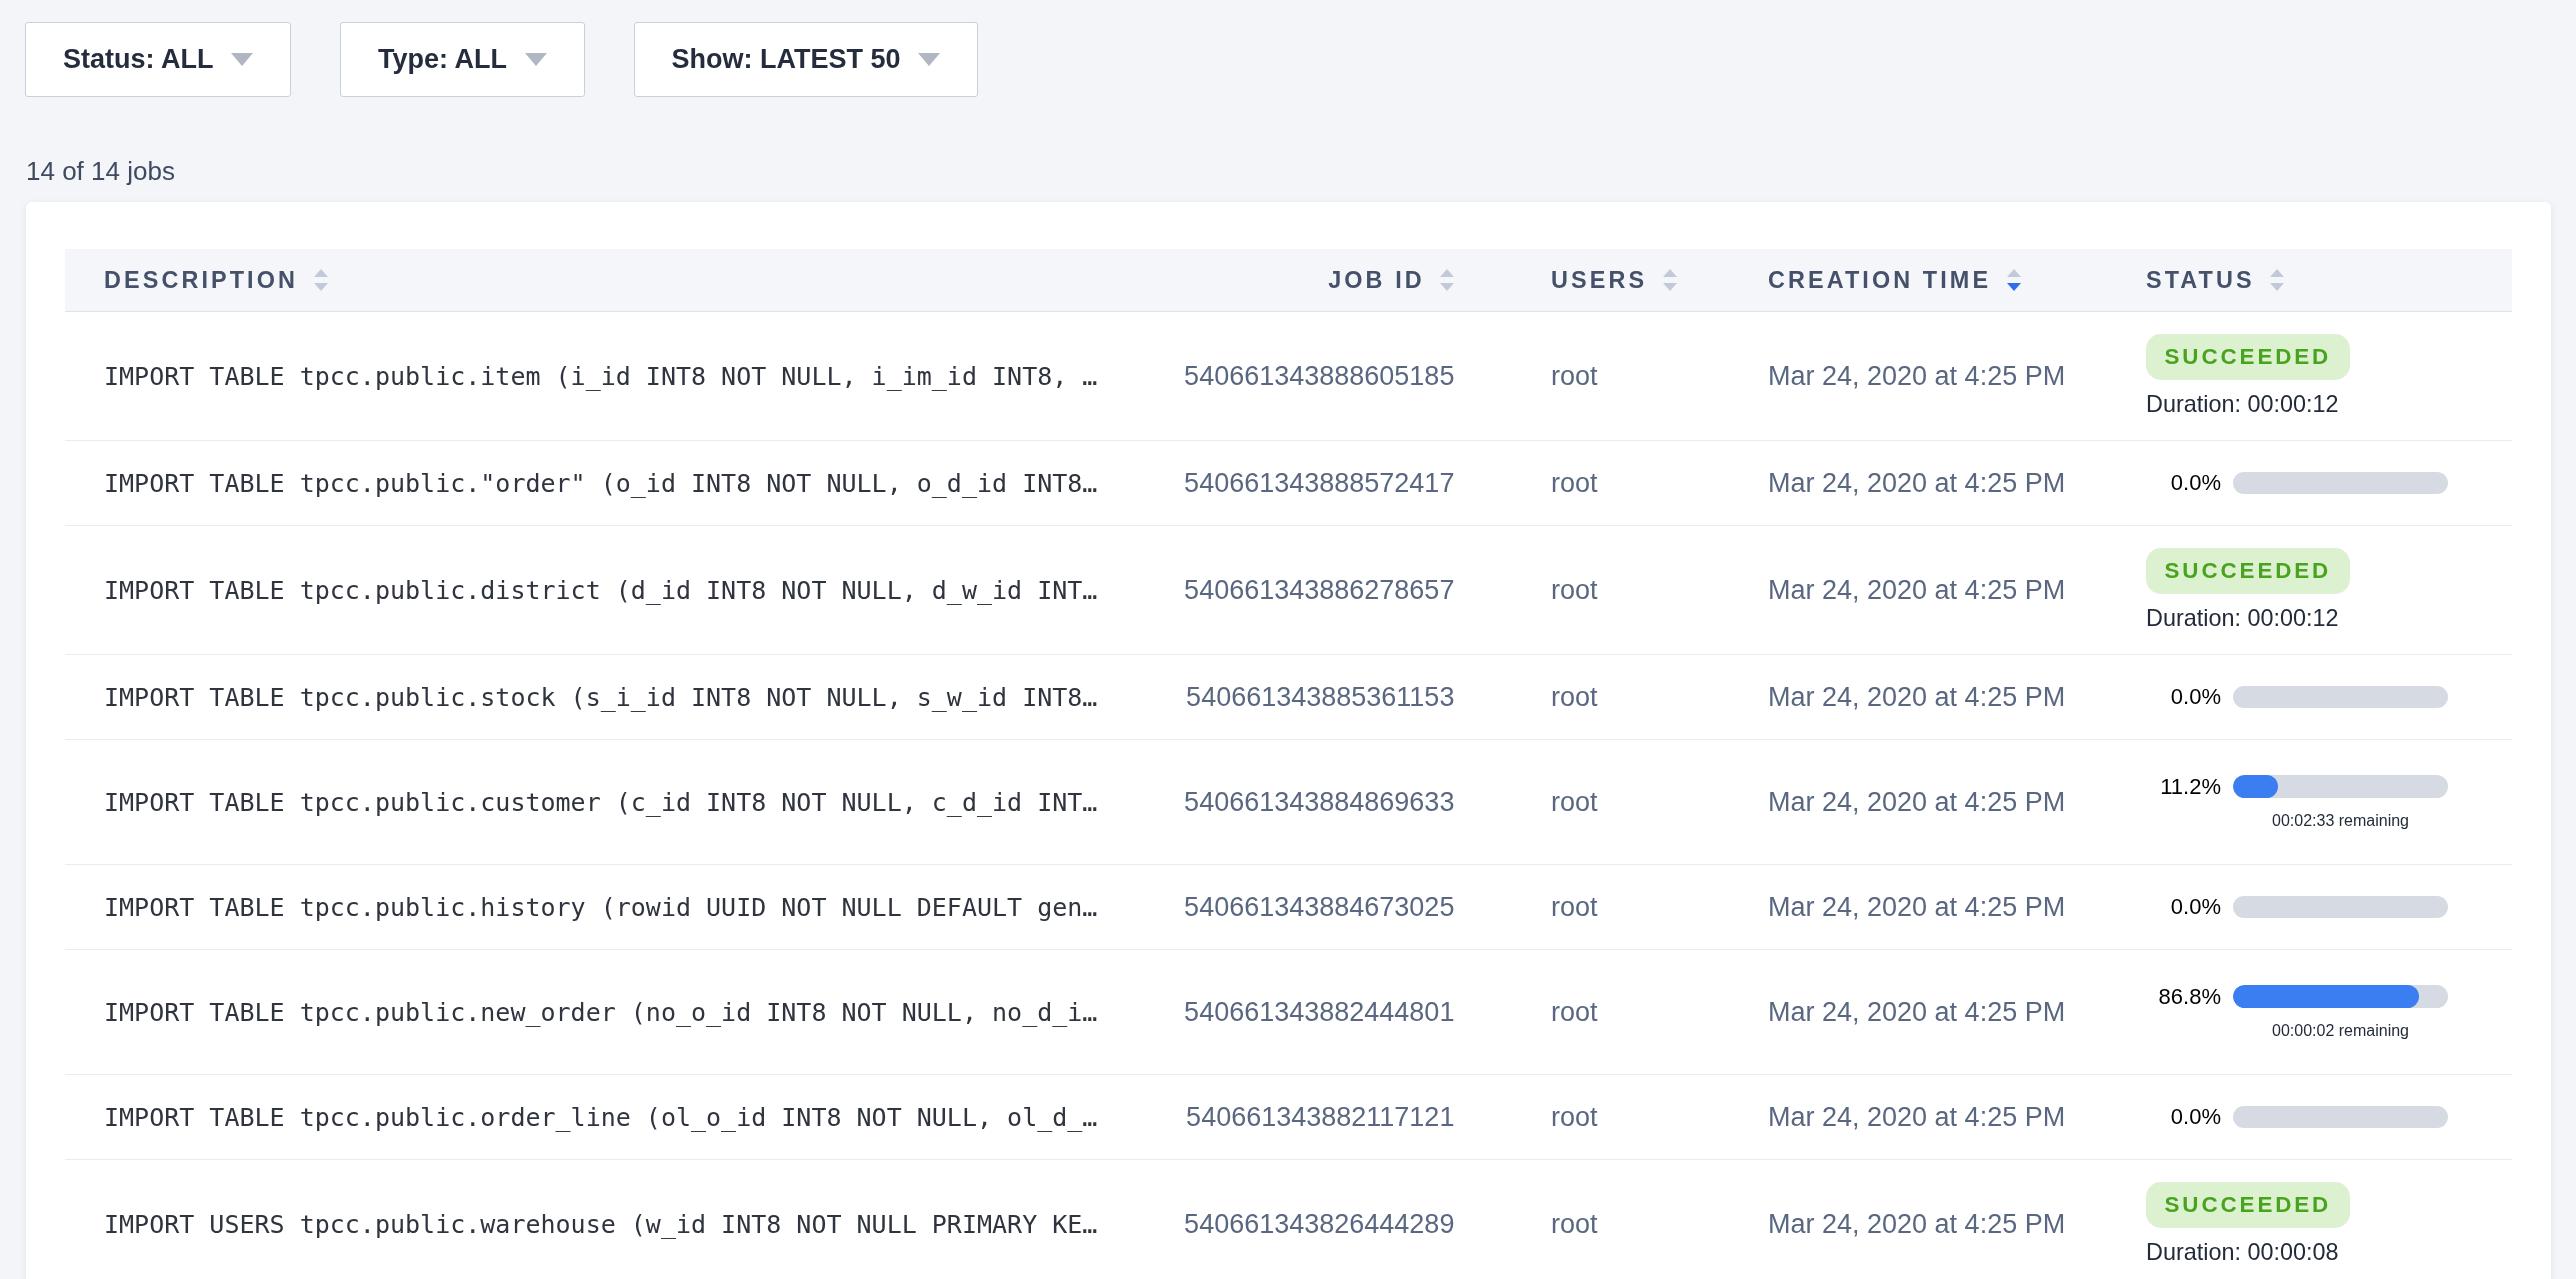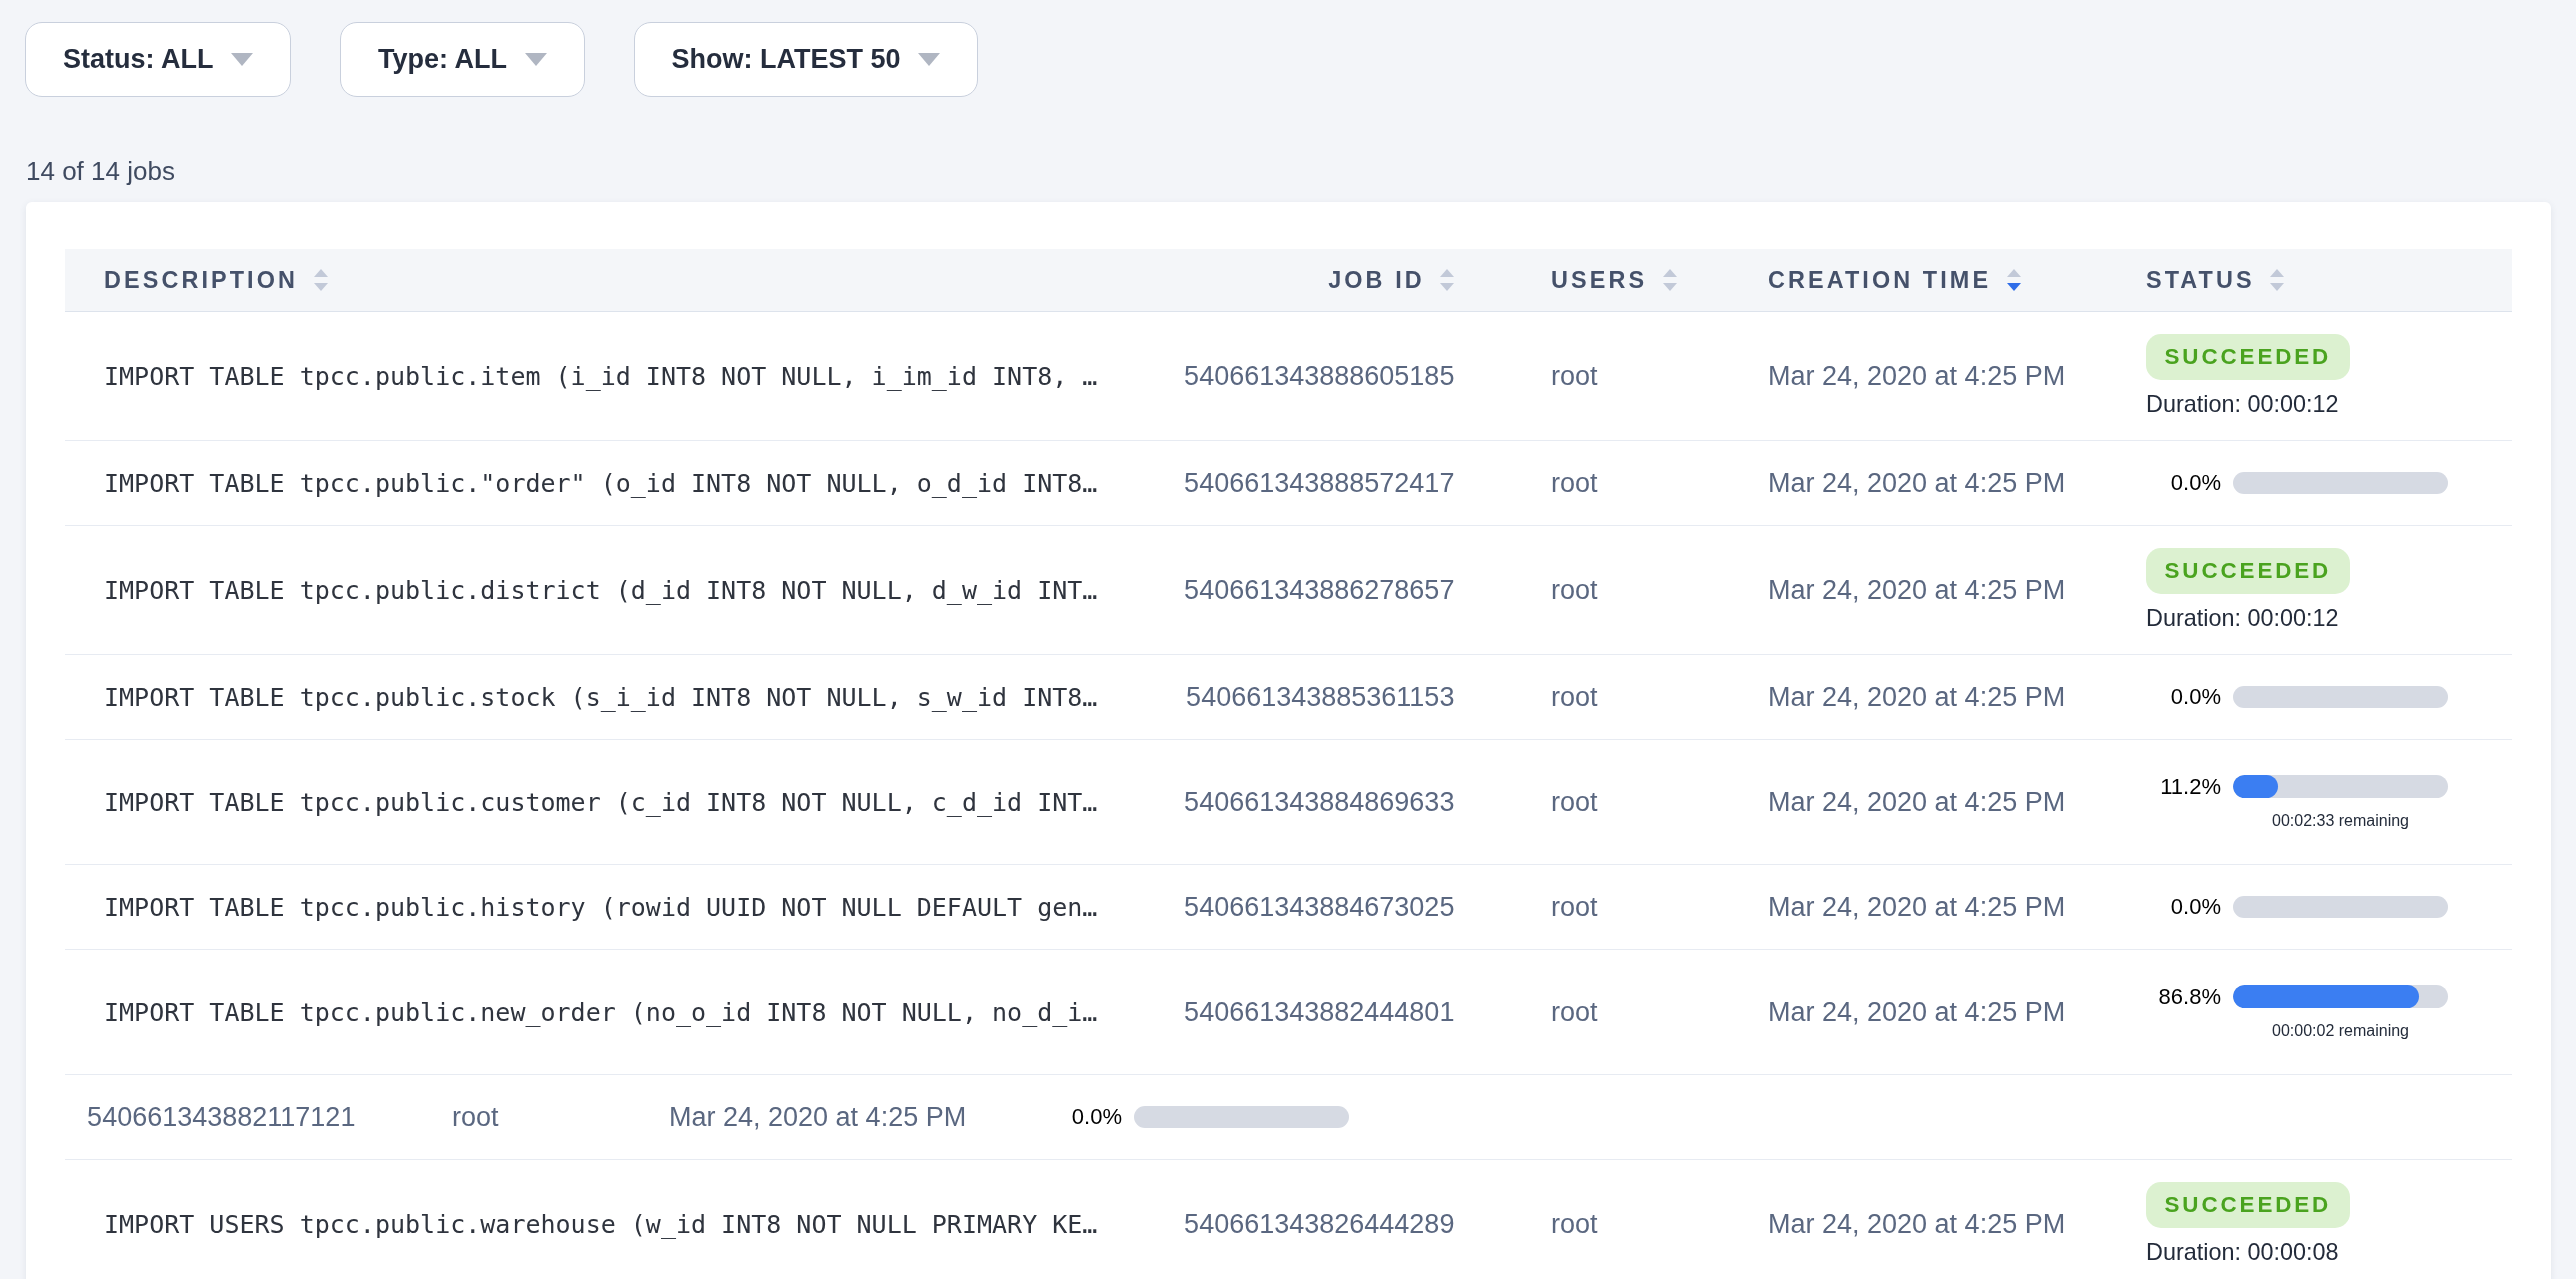--- a/index.html
+++ b/index.html
@@ -8,21 +8,21 @@
     background: #f3f5f9;
     font-family: "Liberation Sans", sans-serif;
     position: relative;
   }
 
   
   .filter-bar { position: absolute; left: 25px; top: 22.4px; display: flex; gap: 49px; }
   .filter-btn {
     height: 75px; display: inline-flex; align-items: center;
     padding: 0 37px; background: #ffffff;
-    border: 1.9px solid #c9d0dd; border-radius: 17px;
+    border: 1.9px solid #c9d0dd; border-radius: 3px;
     font-family: "Liberation Sans", sans-serif;
     font-size: 27px; font-weight: 700; color: #252d3d;
     cursor: pointer;
   }
   .caret-down {
     width: 0; height: 0; margin-left: 17.5px;
     border-left: 11.7px solid transparent; border-right: 11.7px solid transparent;
     border-top: 13.6px solid #b0b6c2;
   }
 
@@ -306,20 +306,23 @@
           <span class="bar">
             <span class="fill nonzero" style="width: 86.8%;"></span>
           </span>
         </div>
         <div class="remaining">00:00:02 remaining</div>
       </div>
     </div>
   </div>
 
   <div class="row h-short">
+    <div class="col-desc">
+      <span class="desc-text">IMPORT TABLE tpcc.public.order_line (ol_o_id INT8 NOT NULL, ol_d_…</span>
+    </div>
     <div class="col-jobid cell-val">540661343882117121</div>
     <div class="col-users cell-val">root</div>
     <div class="col-time cell-val">Mar 24, 2020 at 4:25 PM</div>
     <div class="col-status">
 
       <div class="status-progress">
         <div class="progress-line">
           <span class="pct">0.0%</span>
           <span class="bar">
             <span class="fill" style="width: 0%;"></span>

